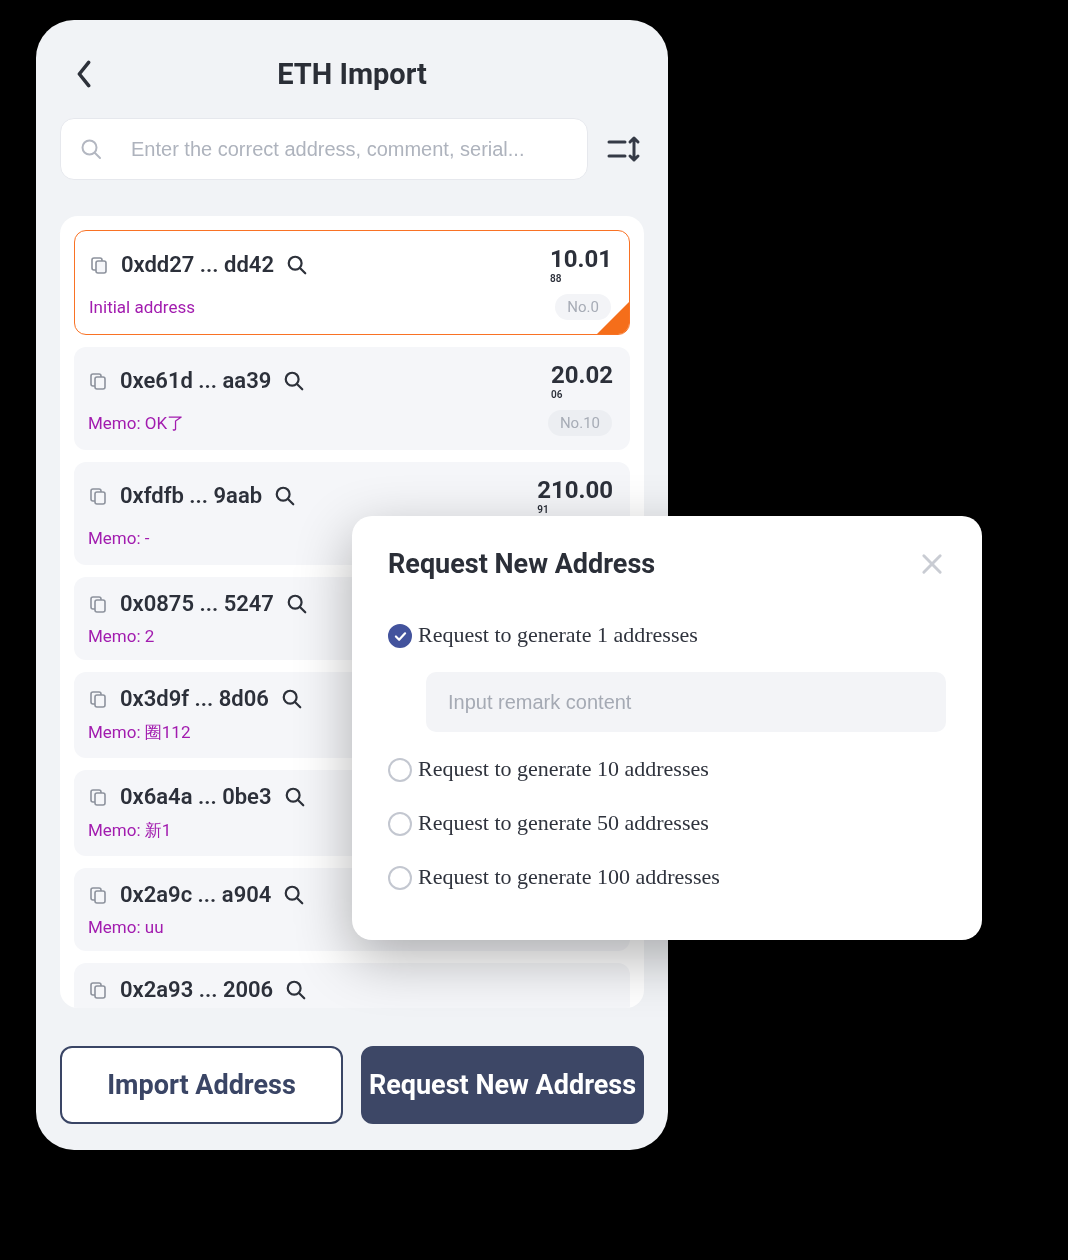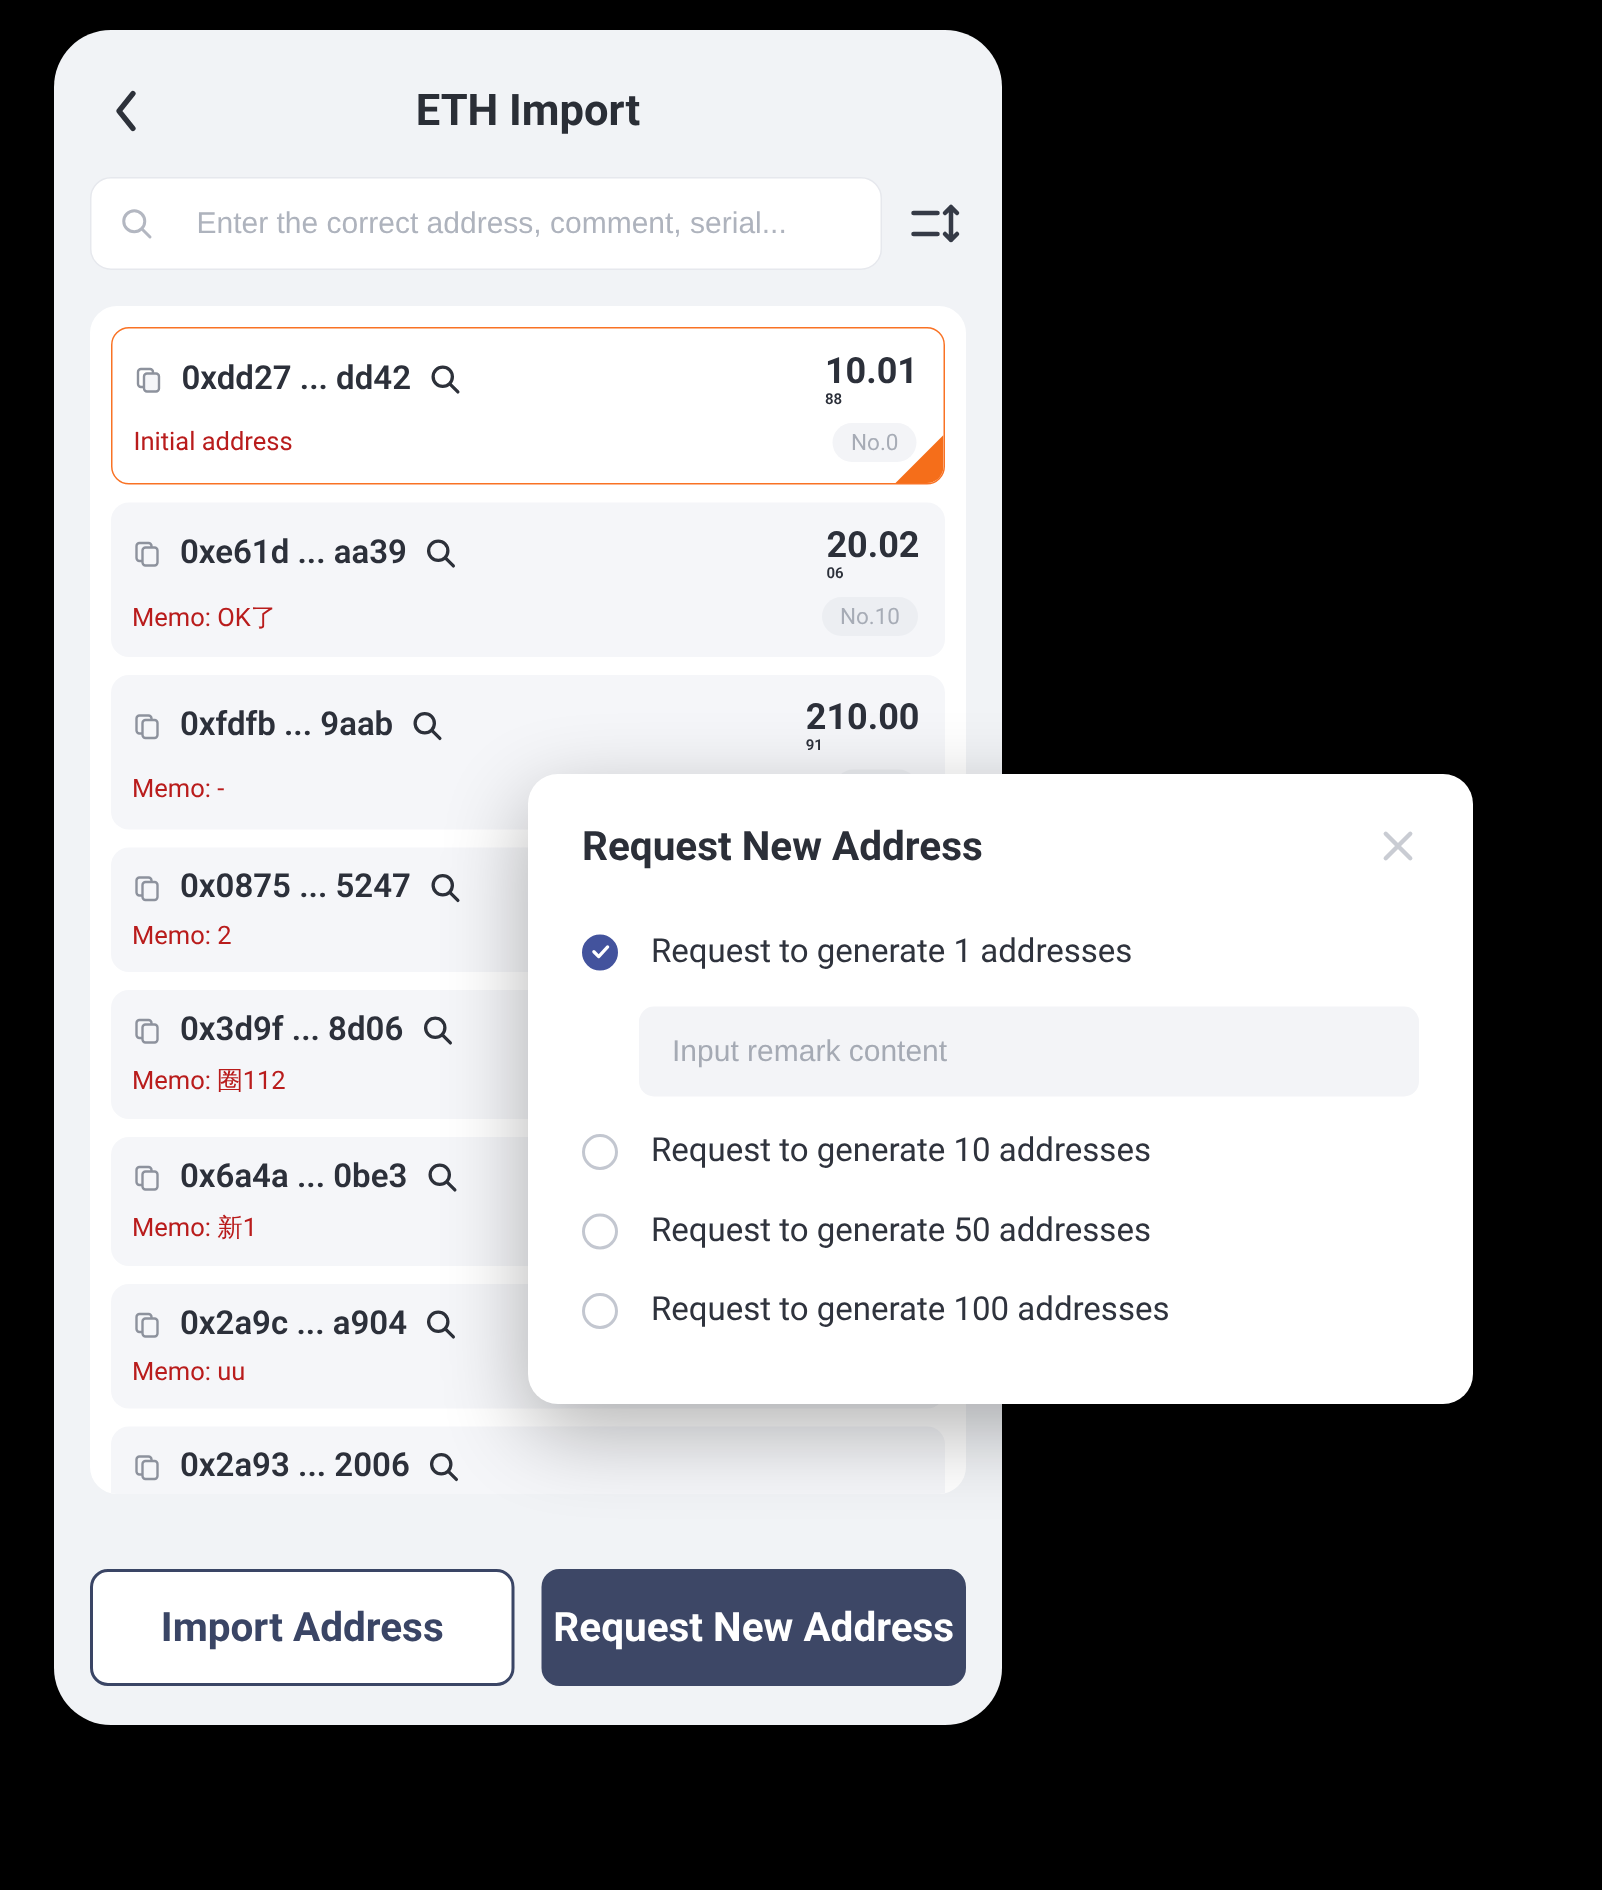--- a/index.html
+++ b/index.html
@@ -75,21 +75,21 @@
   .search-box input::placeholder { color: #aeb3bd; }
   .sort-btn {
     width: 40px;
     height: 40px;
     display: flex;
     align-items: center;
     justify-content: center;
     cursor: pointer;
   }
   .list-card {
-    margin: 4px 24px;
+    margin: 16px 24px;
     background: #fff;
     border-radius: 18px;
     padding: 14px 14px 10px 14px;
     height: 792px;
     overflow: hidden;
   }
   .addr-item {
     background: #f5f6f9;
     border-radius: 12px;
     padding: 14px 18px 14px 14px;
@@ -146,21 +146,21 @@
     color: #2c303a;
     margin-left: 1px;
   }
   .addr-bottom {
     display: flex;
     align-items: center;
     margin-top: 10px;
   }
   .memo {
     font-size: 17px;
-    color: #b91c1c;
+    color: #a21caf;
   }
   .no-badge {
     margin-left: auto;
     background: #eceef2;
     color: #a7acb6;
     font-size: 15px;
     padding: 4px 12px;
     border-radius: 14px;
   }
   .addr-item.selected .no-badge {
@@ -219,24 +219,25 @@
     color: #2b2f38;
   }
   .close-x {
     width: 28px;
     height: 28px;
     cursor: pointer;
     color: #c9ccd3;
   }
   .opt {
     display: flex;
-    align-items: center;
-    gap: 22px;
+    align-items: flex-end;
+    gap: 6px;
     padding: 14px 0;
     cursor: pointer;
+    font-family: Liberation Serif, serif;
   }
   .radio {
     width: 24px;
     height: 24px;
     border-radius: 50%;
     border: 2px solid #c3c7d0;
     flex-shrink: 0;
     display: flex;
     align-items: center;
     justify-content: center;

